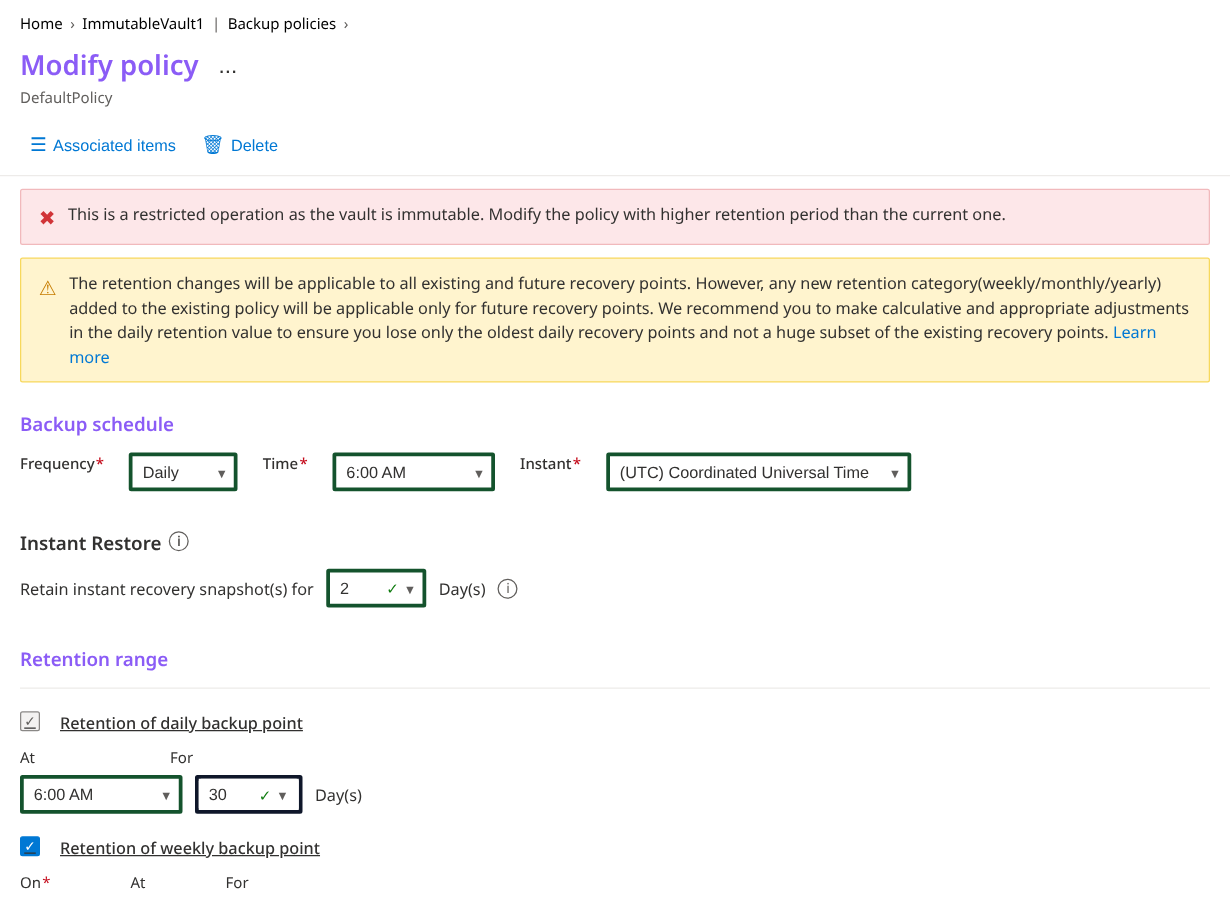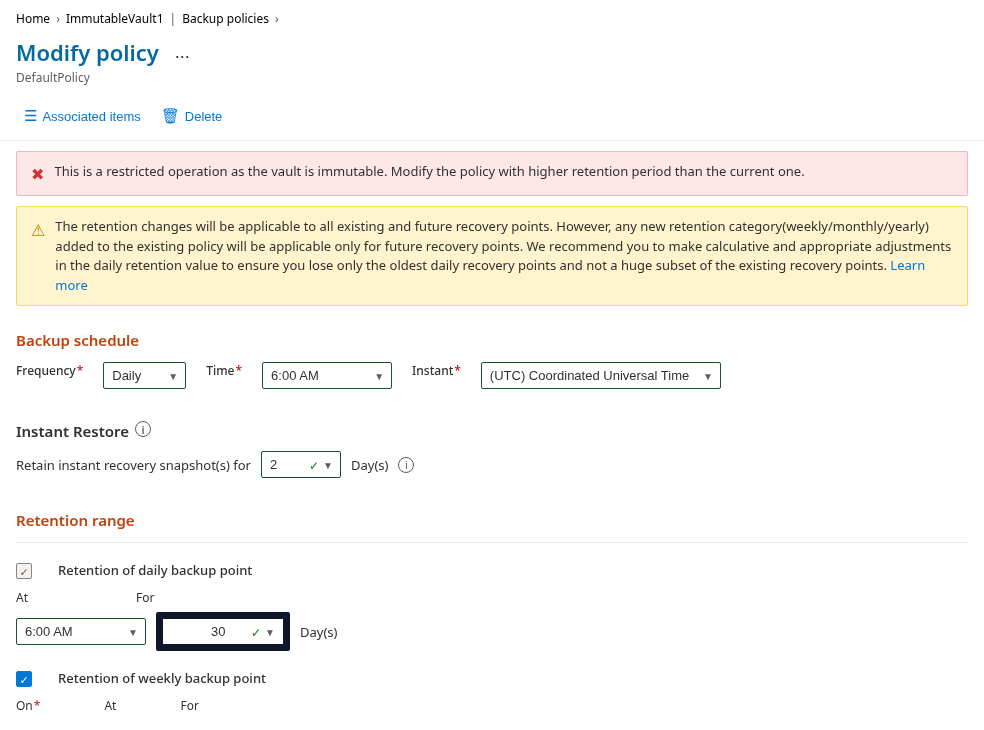--- a/index.html
+++ b/index.html
@@ -24,21 +24,21 @@
 
     .page-header {
       padding: 4px 16px 2px;
       display: flex;
       align-items: center;
       gap: 10px;
     }
     .page-title {
       font-size: 22px;
       font-weight: 600;
-      color: #0369a1;
+      color: #8b5cf6;
     }
     .more-btn {
       background: none;
       border: none;
       cursor: pointer;
       font-size: 18px;
       color: #323130;
       padding: 2px 6px;
       border-radius: 2px;
     }
@@ -96,21 +96,21 @@
     }
     .alert-warning-icon { color: #c67c00; font-size: 16px; flex-shrink: 0; margin-top: 1px; }
     .alert-warning a { color: #0078d4; text-decoration: none; }
 
     .section {
       padding: 14px 16px 4px;
     }
     .section-title {
       font-size: 15px;
       font-weight: 600;
-      color: #c2410c;
+      color: #8b5cf6;
       margin-bottom: 12px;
     }
 
     .form-row {
       display: flex;
       align-items: flex-end;
       gap: 20px;
       flex-wrap: wrap;
       margin-bottom: 14px;
     }
@@ -125,21 +125,21 @@
     }
     .required { color: #c50f1f; margin-left: 1px; }
 
     .select-wrapper {
       position: relative;
       display: inline-block;
     }
     .form-select {
       appearance: none;
       -webkit-appearance: none;
-      border: 1px solid #14532d;
+      border: 3px solid #14532d;
       border-radius: 2px;
       padding: 5px 30px 5px 8px;
       font-size: 13px;
       color: #323130;
       background: #fff;
       cursor: pointer;
       min-width: 80px;
     }
     .select-chevron {
       position: absolute;
@@ -204,23 +204,24 @@
     .divider {
       border: none;
       border-top: 1px solid #edebe9;
       margin: 8px 0;
     }
 
     .retention-section { padding: 6px 16px 4px; }
 
     .checkbox-row {
       display: flex;
-      align-items: flex-end;
-      gap: 26px;
+      align-items: flex-start;
+      gap: 16px;
       margin-bottom: 10px;
+      text-decoration: underline;
     }
     .checkbox-label { font-size: 13px; font-weight: 500; }
 
     .retention-fields {
       display: flex;
       flex-direction: column;
       gap: 6px;
       margin-bottom: 14px;
     }
     .field-labels {
@@ -402,21 +403,21 @@
       <span class="field-label-item">At</span>
       <span class="field-label-item for-label">For</span>
     </div>
     <div class="retention-inputs">
       <div class="select-wrapper">
         <select class="form-select select-medium">
           <option>6:00 AM</option>
         </select>
         <span class="select-chevron">▼</span>
       </div>
-      <div class="select-with-check" style="border: 7px solid #0f172a; border-radius: 2px; padding-left: 40px;">
+      <div class="select-with-check" style="border: 3px solid #0f172a; border-radius: 2px;">
         <select class="form-select" style="border: none; min-width: 80px;">
           <option>30</option>
         </select>
         <span class="check-indicator">✓</span>
         <span class="select-chevron">▼</span>
       </div>
       <span>Day(s)</span>
     </div>
   </div>
 </div>

